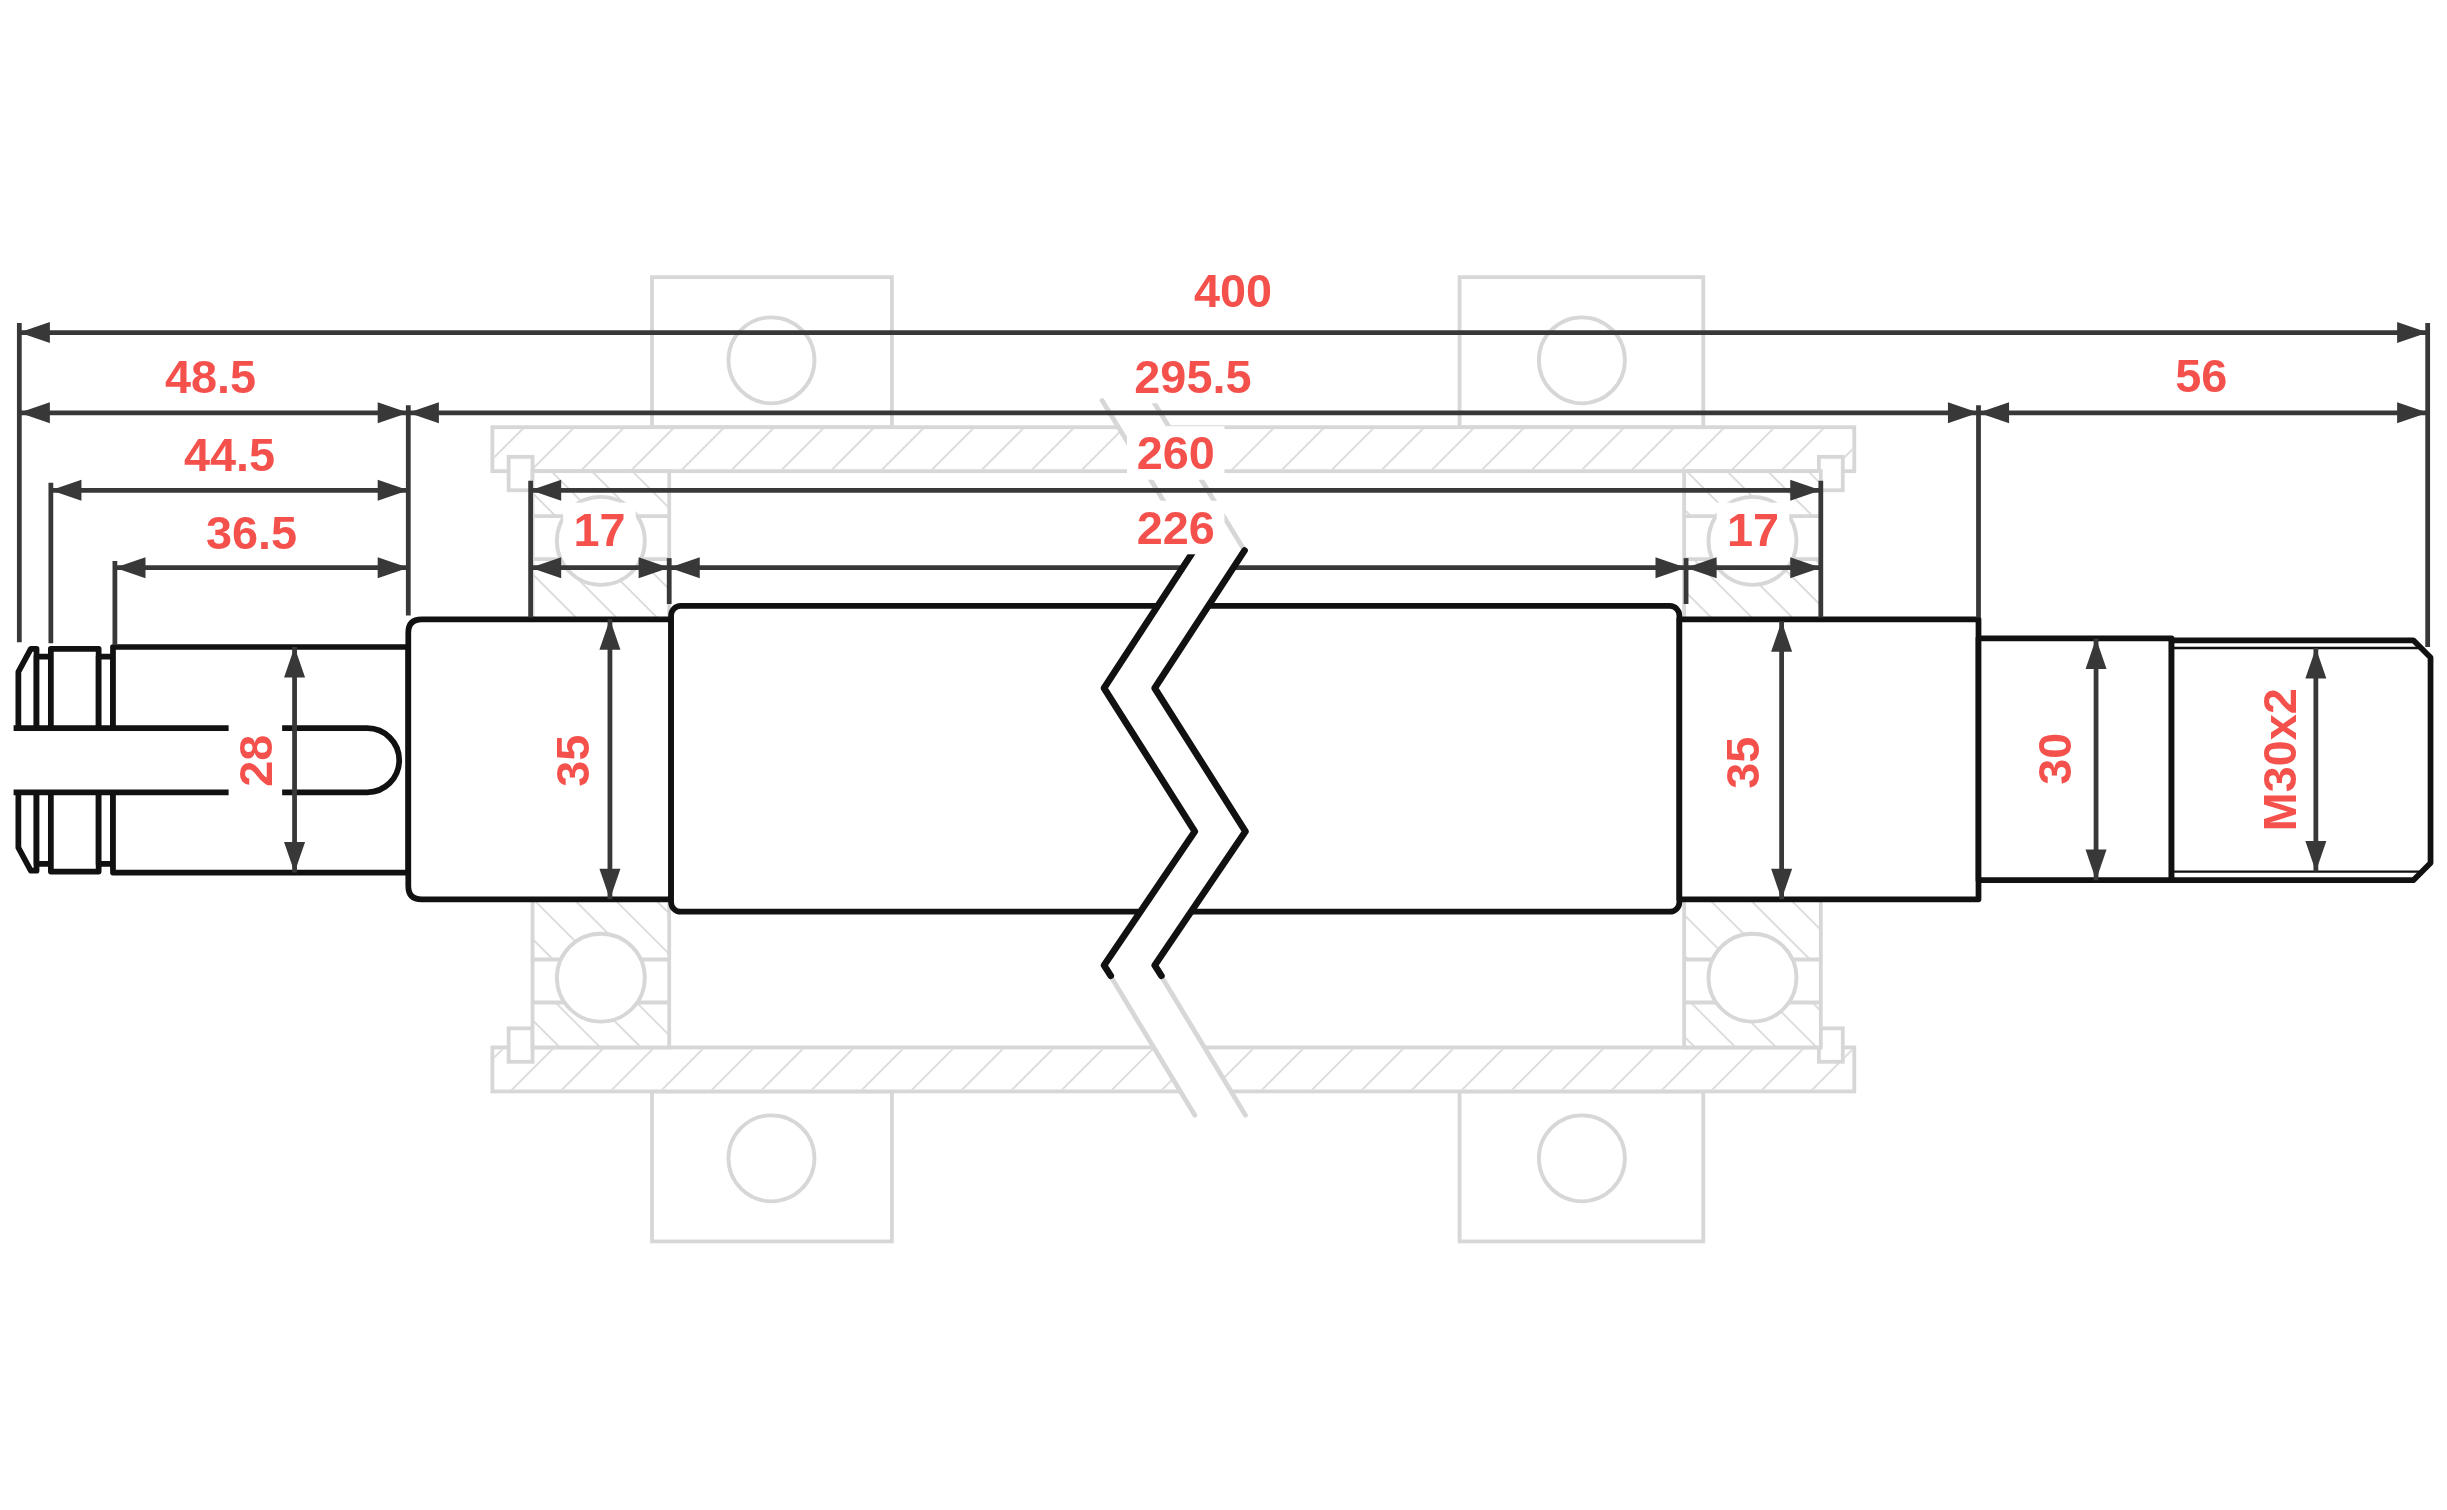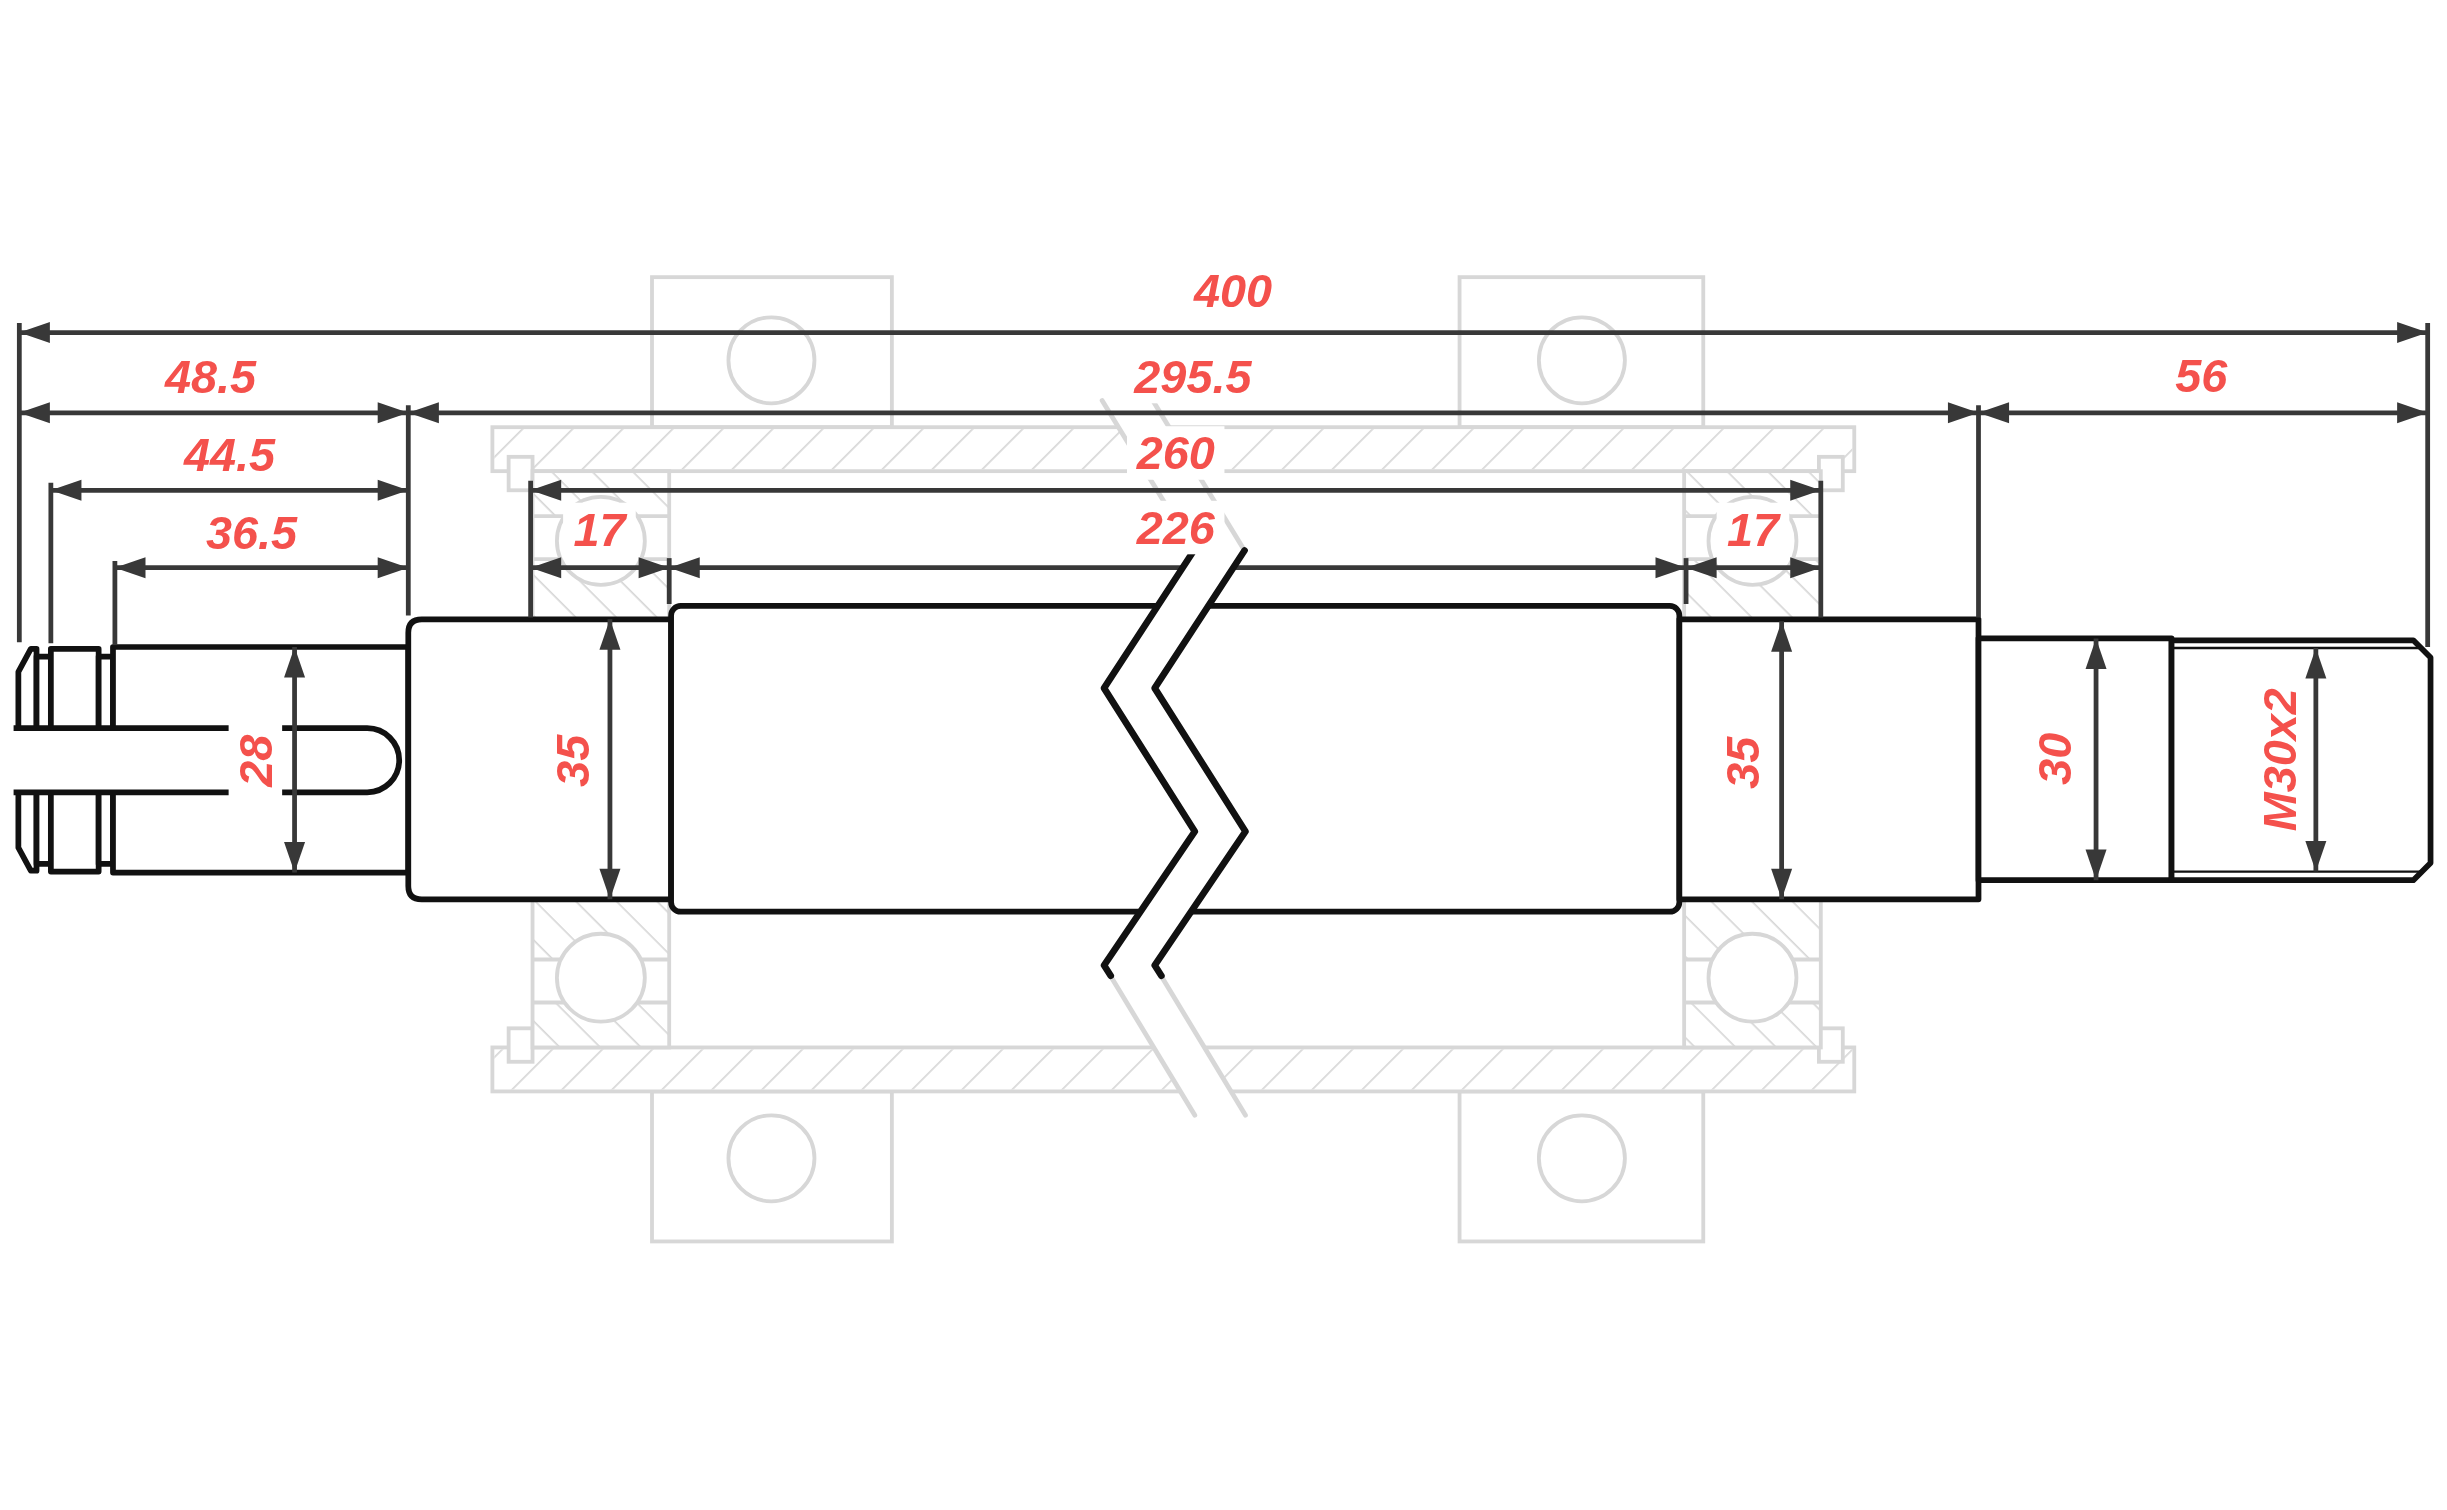--- a/index.html
+++ b/index.html
@@ -1,16 +1,16 @@
 <!DOCTYPE html>
 <html><head>
 <meta charset="utf-8">
 <style>
   html,body{margin:0;padding:0;background:#ffffff;}
-  #stage{width:2003px;height:1510px;background:#ffffff;position:relative;font-style:italic;}
+  #stage{width:2003px;height:1510px;background:#ffffff;position:relative;}
   svg{display:block;}
   text{font-family:"Liberation Sans","DejaVu Sans",sans-serif;font-weight:700;}
 </style>
 </head>
 <body>
 
 <div id="stage">
   <svg id="drawing" width="2447" height="1510" viewBox="0 0 2560 1580" xmlns="http://www.w3.org/2000/svg">
     <defs>
       <pattern id="hatchPlate" patternUnits="userSpaceOnUse" width="37" height="37" patternTransform="rotate(-45)">

